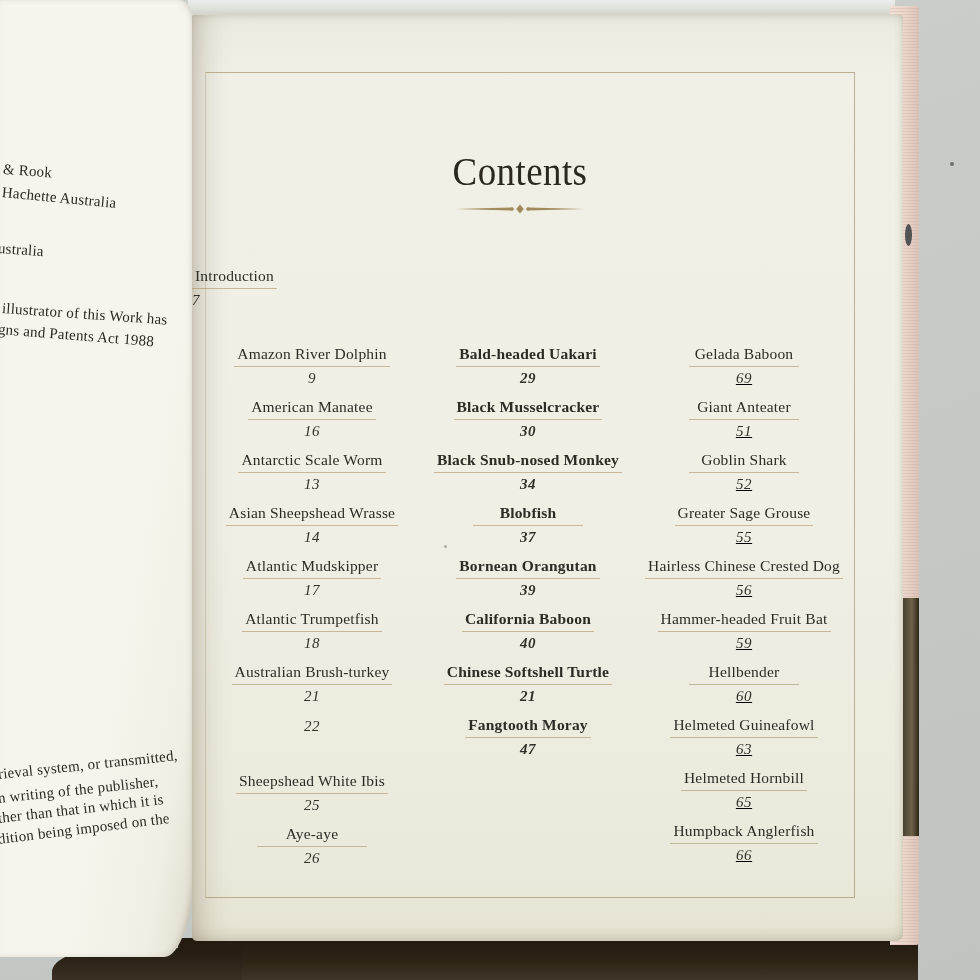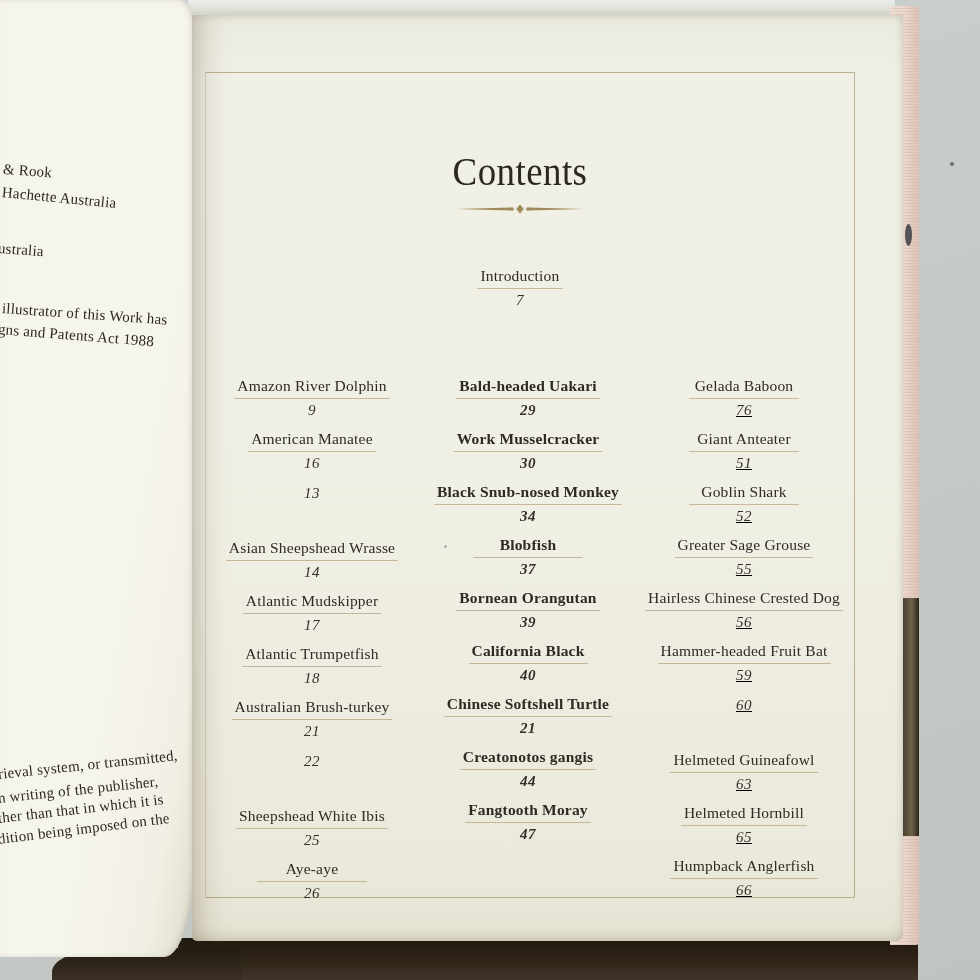--- a/index.html
+++ b/index.html
@@ -48,28 +48,28 @@
       inset -5px 0 9px -5px rgba(120,105,80,.22),
       inset 0 -9px 16px -9px rgba(115,100,75,.28),
       inset 0 4px 8px -5px rgba(120,110,90,.25);}
   .frame{position:absolute;left:205px;top:72px;width:648px;height:824px;
     border:1px solid rgba(153,129,89,.58);border-left-color:rgba(153,129,89,.28);}
 
   
   .toc-title{position:absolute;left:192px;top:147px;width:656px;text-align:center;
     font-size:41px;color:#2b2820;letter-spacing:.5px;transform:scaleX(.9);transform-origin:center;}
   .ornament{position:absolute;left:455px;top:201px;width:130px;height:12px;}
-  .intro{position:absolute;left:192px;top:266px;width:656px;text-align:center;}
+  .intro{position:absolute;left:192px;top:266px;width:656px;text-align:left;}
 
   .ename{display:inline-block;padding:0 3px 3px;border-bottom:1px solid rgba(167,136,92,.55);
     font-size:15.5px;line-height:19px;color:#2e2b25;letter-spacing:.2px;}
   .epage{font-style:italic;font-size:15px;margin-top:3px;color:#33302a;letter-spacing:.6px;}
   .intro .ename{min-width:0;}
 
-  .col{position:absolute;top:376px;width:216px;text-align:center;}
+  .col{position:absolute;top:344px;width:216px;text-align:center;}
   .col1{left:204px;} .col2{left:420px;font-weight:bold;} .col3{left:636px;text-decoration:underline;}
   .col .entry{height:53px;box-sizing:border-box;}
   .col .ename{min-width:104px;}
 </style>
 </head>
 <body>
 
 <div>
 
   <div class="book-shadow"></div>
@@ -118,20 +118,21 @@
   <div class="col col1">
     <div class="entry">
       <div><span class="ename">Amazon River Dolphin</span></div>
       <div class="epage">9</div>
     </div>
     <div class="entry">
       <div><span class="ename">American Manatee</span></div>
       <div class="epage">16</div>
     </div>
     <div class="entry">
+      <div><span class="ename">Antarctic Scale Worm</span></div>
       <div class="epage">13</div>
     </div>
     <div class="entry">
       <div><span class="ename">Asian Sheepshead Wrasse</span></div>
       <div class="epage">14</div>
     </div>
     <div class="entry">
       <div><span class="ename">Atlantic Mudskipper</span></div>
       <div class="epage">17</div>
     </div>
@@ -155,57 +156,53 @@
       <div class="epage">26</div>
     </div>
   </div>
 
   <div class="col col2">
     <div class="entry">
       <div><span class="ename">Bald-headed Uakari</span></div>
       <div class="epage">29</div>
     </div>
     <div class="entry">
-      <div><span class="ename">Work Musselcracker</span></div>
+      <div><span class="ename">Black Musselcracker</span></div>
       <div class="epage">30</div>
     </div>
     <div class="entry">
       <div><span class="ename">Black Snub-nosed Monkey</span></div>
       <div class="epage">34</div>
     </div>
     <div class="entry">
       <div><span class="ename">Blobfish</span></div>
       <div class="epage">37</div>
     </div>
     <div class="entry">
       <div><span class="ename">Bornean Orangutan</span></div>
       <div class="epage">39</div>
     </div>
     <div class="entry">
-      <div><span class="ename">California Black</span></div>
+      <div><span class="ename">California Baboon</span></div>
       <div class="epage">40</div>
     </div>
     <div class="entry">
       <div><span class="ename">Chinese Softshell Turtle</span></div>
       <div class="epage">21</div>
     </div>
     <div class="entry">
-      <div><span class="ename">Creatonotos gangis</span></div>
-      <div class="epage">44</div>
-    </div>
-    <div class="entry">
       <div><span class="ename">Fangtooth Moray</span></div>
       <div class="epage">47</div>
     </div>
   </div>
 
   <div class="col col3">
     <div class="entry">
       <div><span class="ename">Gelada Baboon</span></div>
-      <div class="epage">76</div>
+      <div class="epage">69</div>
     </div>
     <div class="entry">
       <div><span class="ename">Giant Anteater</span></div>
       <div class="epage">51</div>
     </div>
     <div class="entry">
       <div><span class="ename">Goblin Shark</span></div>
       <div class="epage">52</div>
     </div>
     <div class="entry">
@@ -214,20 +211,21 @@
     </div>
     <div class="entry">
       <div><span class="ename">Hairless Chinese Crested Dog</span></div>
       <div class="epage">56</div>
     </div>
     <div class="entry">
       <div><span class="ename">Hammer-headed Fruit Bat</span></div>
       <div class="epage">59</div>
     </div>
     <div class="entry">
+      <div><span class="ename">Hellbender</span></div>
       <div class="epage">60</div>
     </div>
     <div class="entry">
       <div><span class="ename">Helmeted Guineafowl</span></div>
       <div class="epage">63</div>
     </div>
     <div class="entry">
       <div><span class="ename">Helmeted Hornbill</span></div>
       <div class="epage">65</div>
     </div>

